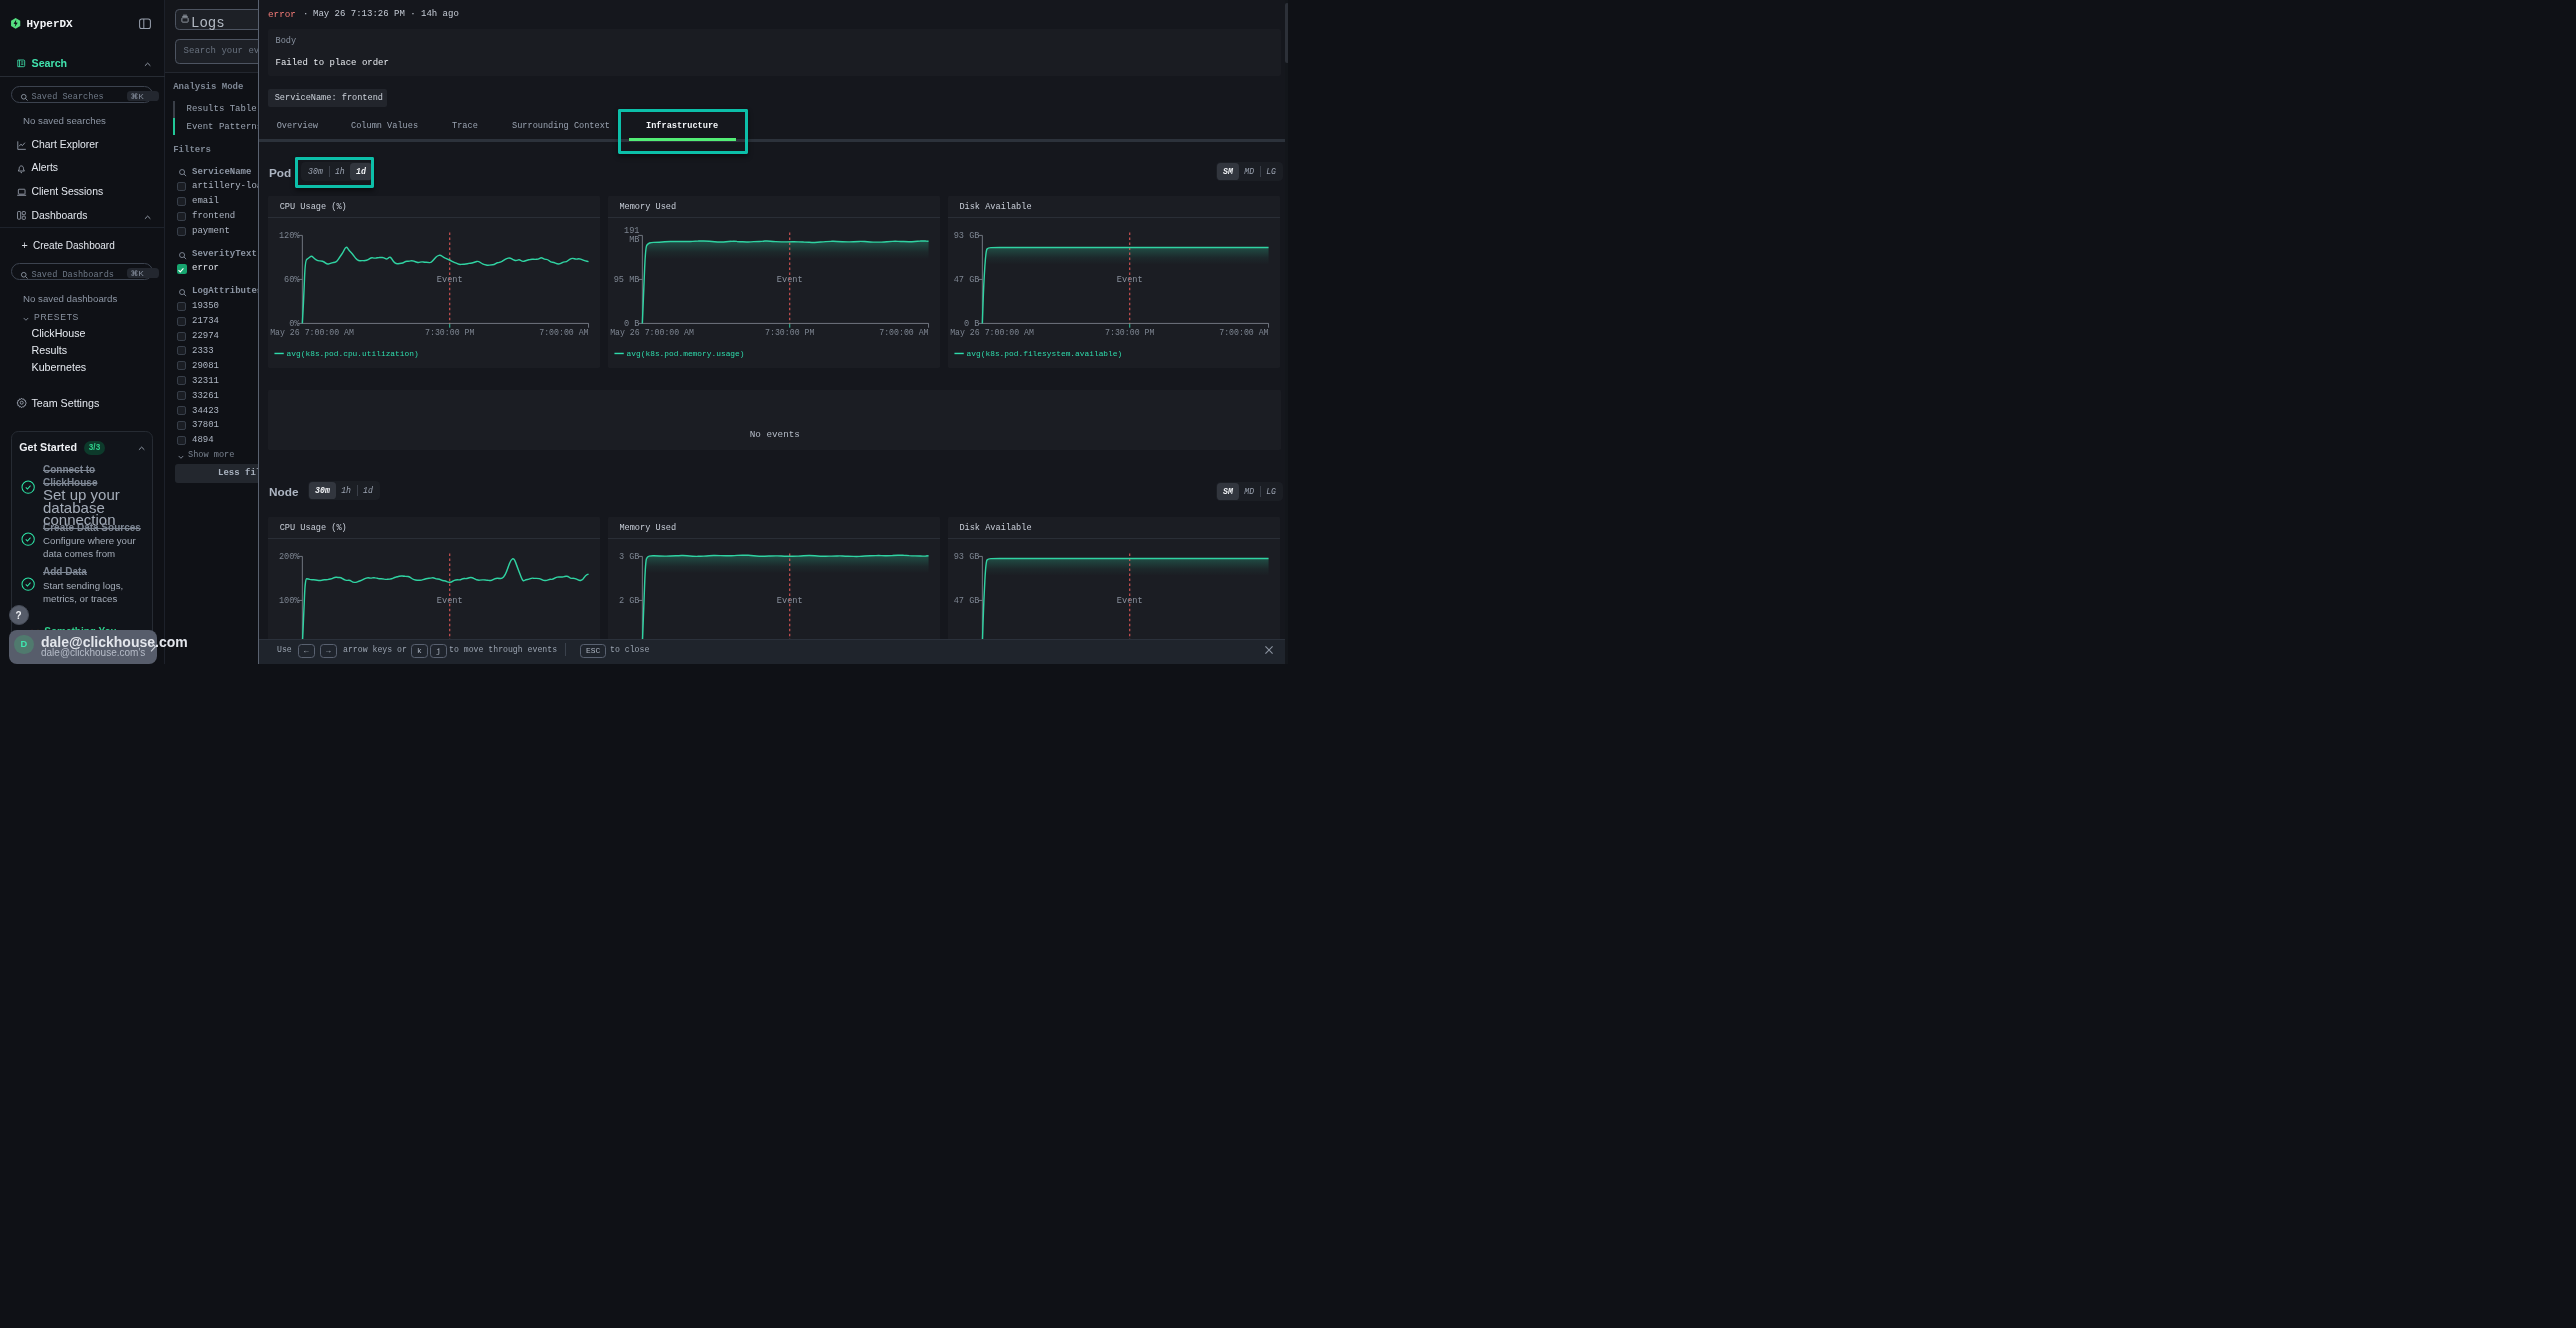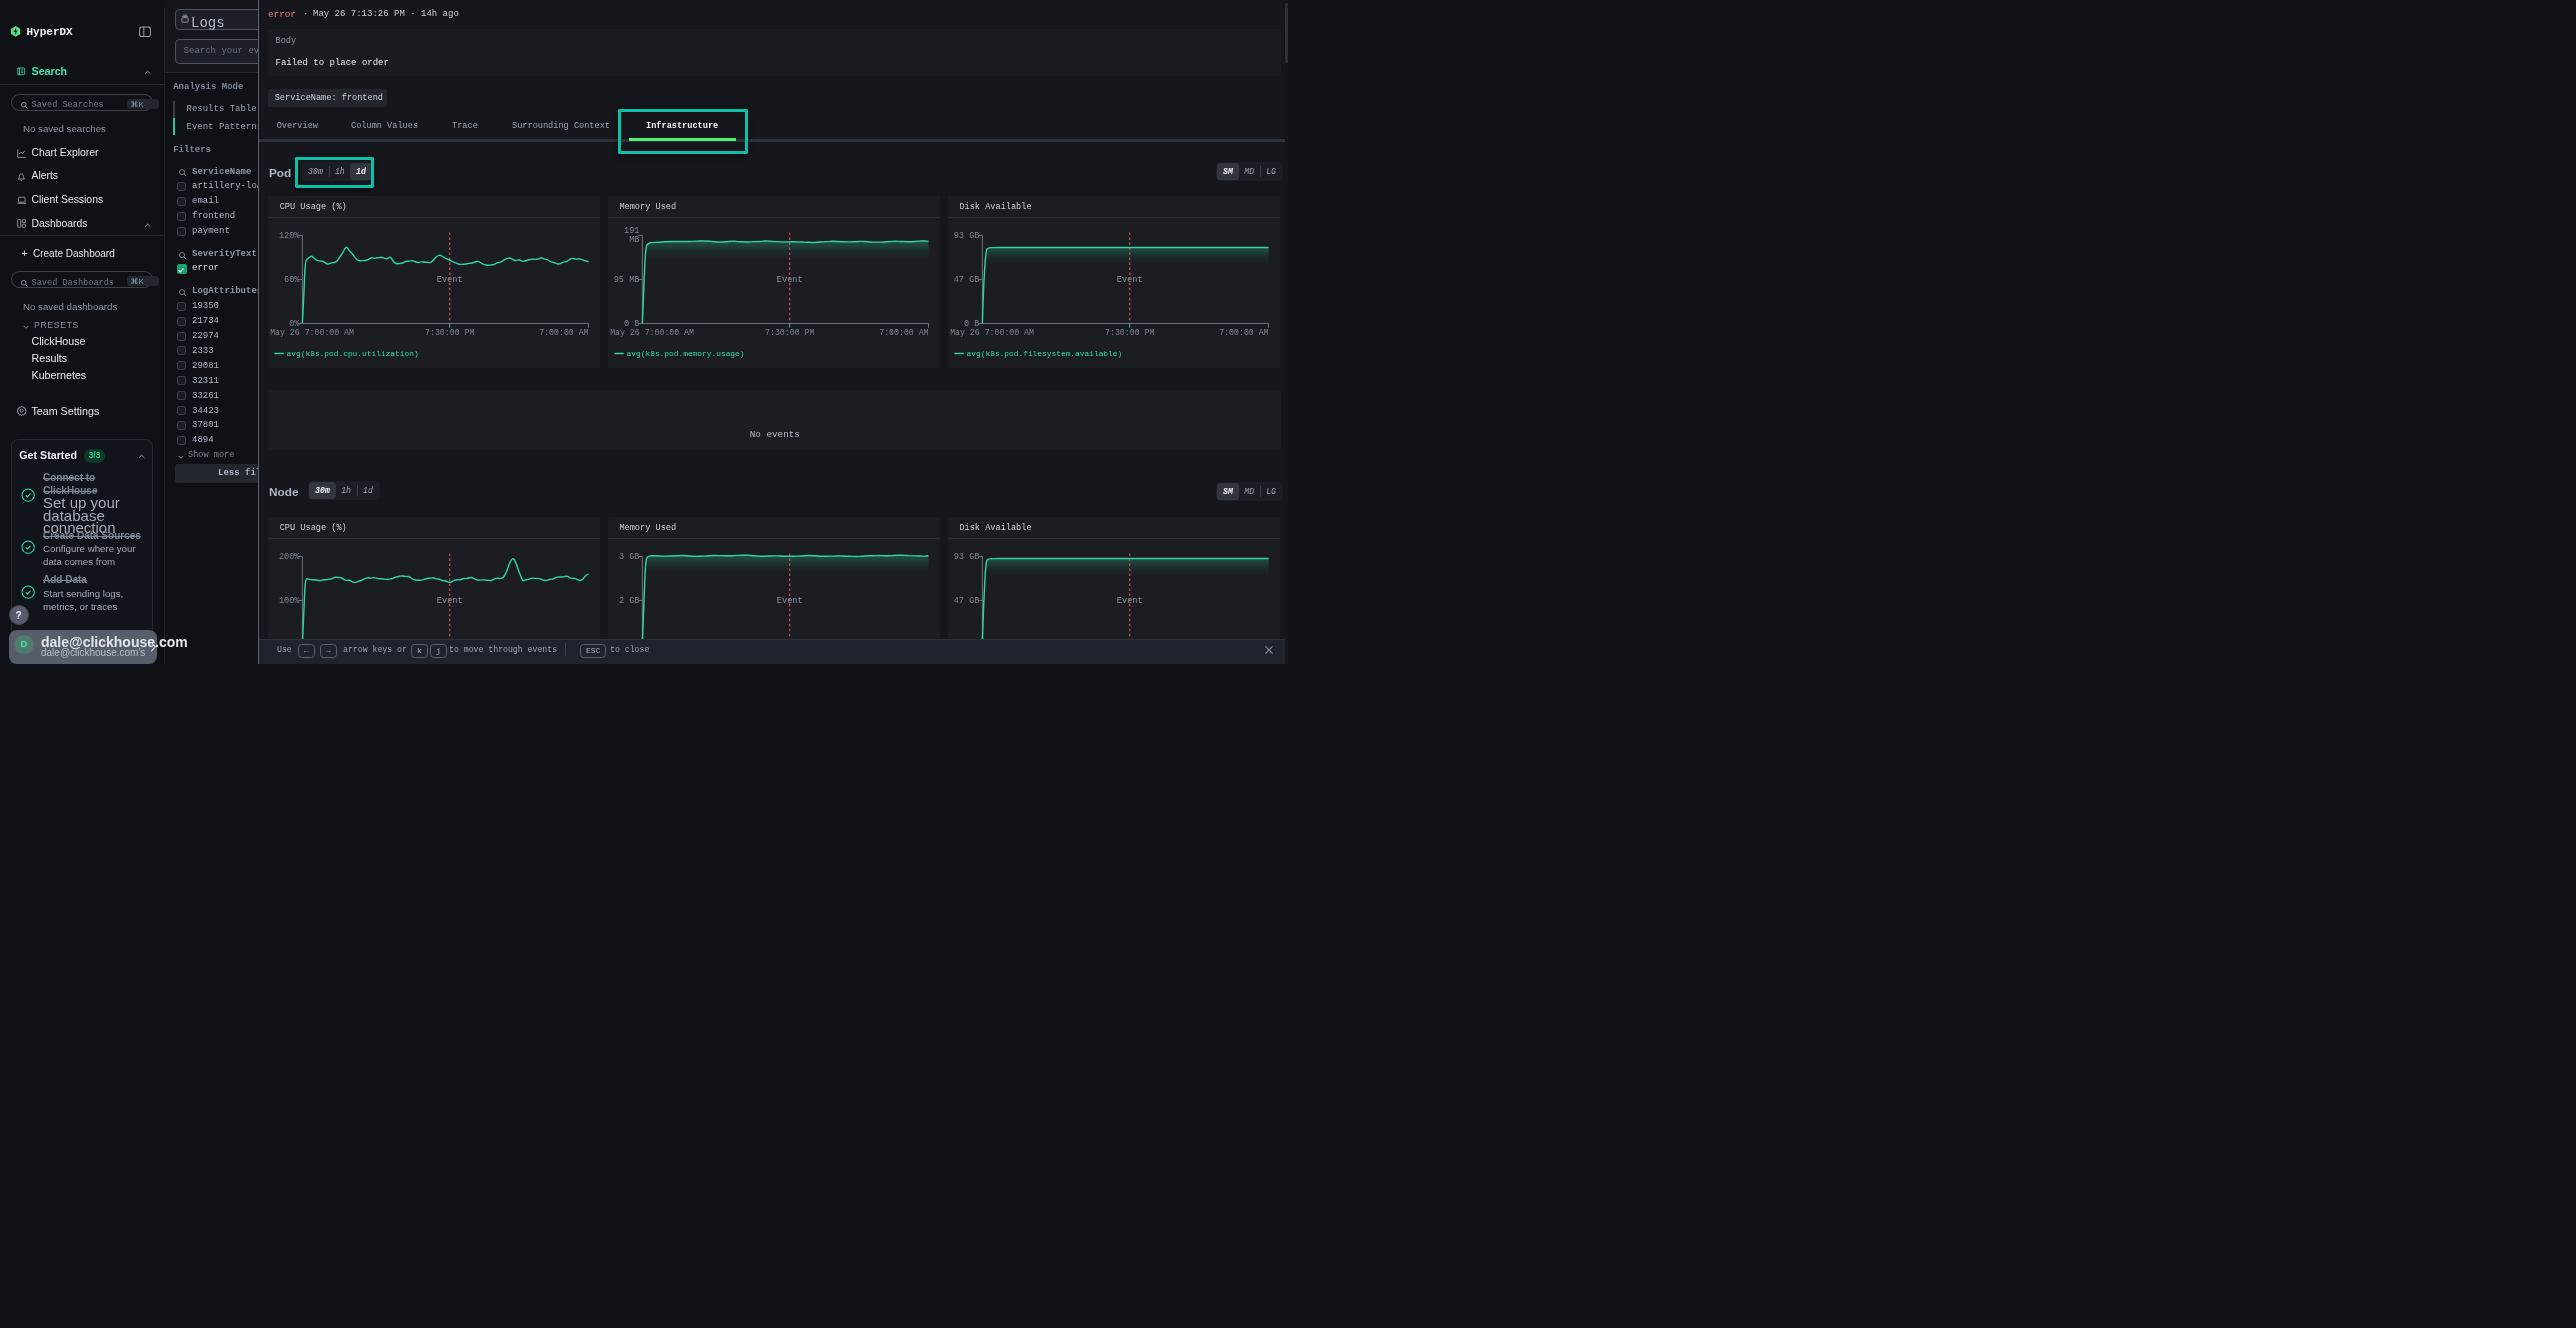--- a/index.html
+++ b/index.html
@@ -1,18 +1,18 @@
 <!DOCTYPE html>
 <html style="font-size:11.4px"><head><meta charset="utf-8"><style>
 * { margin:0; padding:0; box-sizing:border-box; }
 html,body { width:1288px; height:664px; overflow:hidden; background:#0f1116; }
 body { font-family:"Liberation Sans", sans-serif; position:relative; }
 .mono { font-family:"Liberation Mono", monospace; }
 .abs { position:absolute; }
-.sidebar { position:absolute; left:0; top:0; width:165px; height:664px; background:#0f1116; border-right:0.7px solid #1d212a;margin-top:8px; }
+.sidebar { position:absolute; left:0; top:0; width:165px; height:664px; background:#0f1116; border-right:0.7px solid #1d212a; }
 .col2 { position:absolute; left:165px; top:0; width:279px; height:664px; background:#0f1116; }
 .overlay { position:absolute; left:258px; top:0; width:1030px; height:664px; background:#15171d; border-left:0.7px solid #5a6270; overflow:hidden; }
 .navlabel { position:absolute; left:31.5px; font-size:10.4px; color:#e3e7ee; }
 .navicon { position:absolute; left:15.7px; }
 .pill { position:absolute; left:11.4px; width:142px; height:17px; border:0.7px solid #3c434f; border-radius:8.6px; }
 .pilltext { position:absolute; left:31.5px; top:2.9px; font-size:8.6px; color:#6f7987; font-family:"Liberation Mono", monospace; }
 .kbd { position:absolute; right:5px; top:2.1px; background:#23272f; border-radius:3.6px; font-size:7.9px; color:#8a93a2; padding:0.7px 3.6px; }
 .card { position:absolute; background:#1b1d23; border-radius:1.4px; }
 .cardhead { position:absolute; left:0; top:0; right:0; height:22px; border-bottom:0.7px solid #2a2e36; color:#c9cfd9; font-size:8.6px; font-family:"Liberation Mono", monospace; line-height:22px; padding-left:11.4px; }
 .seg { position:absolute; display:flex; background:#1b1e24; border-radius:4.3px; padding:1.4px; }

